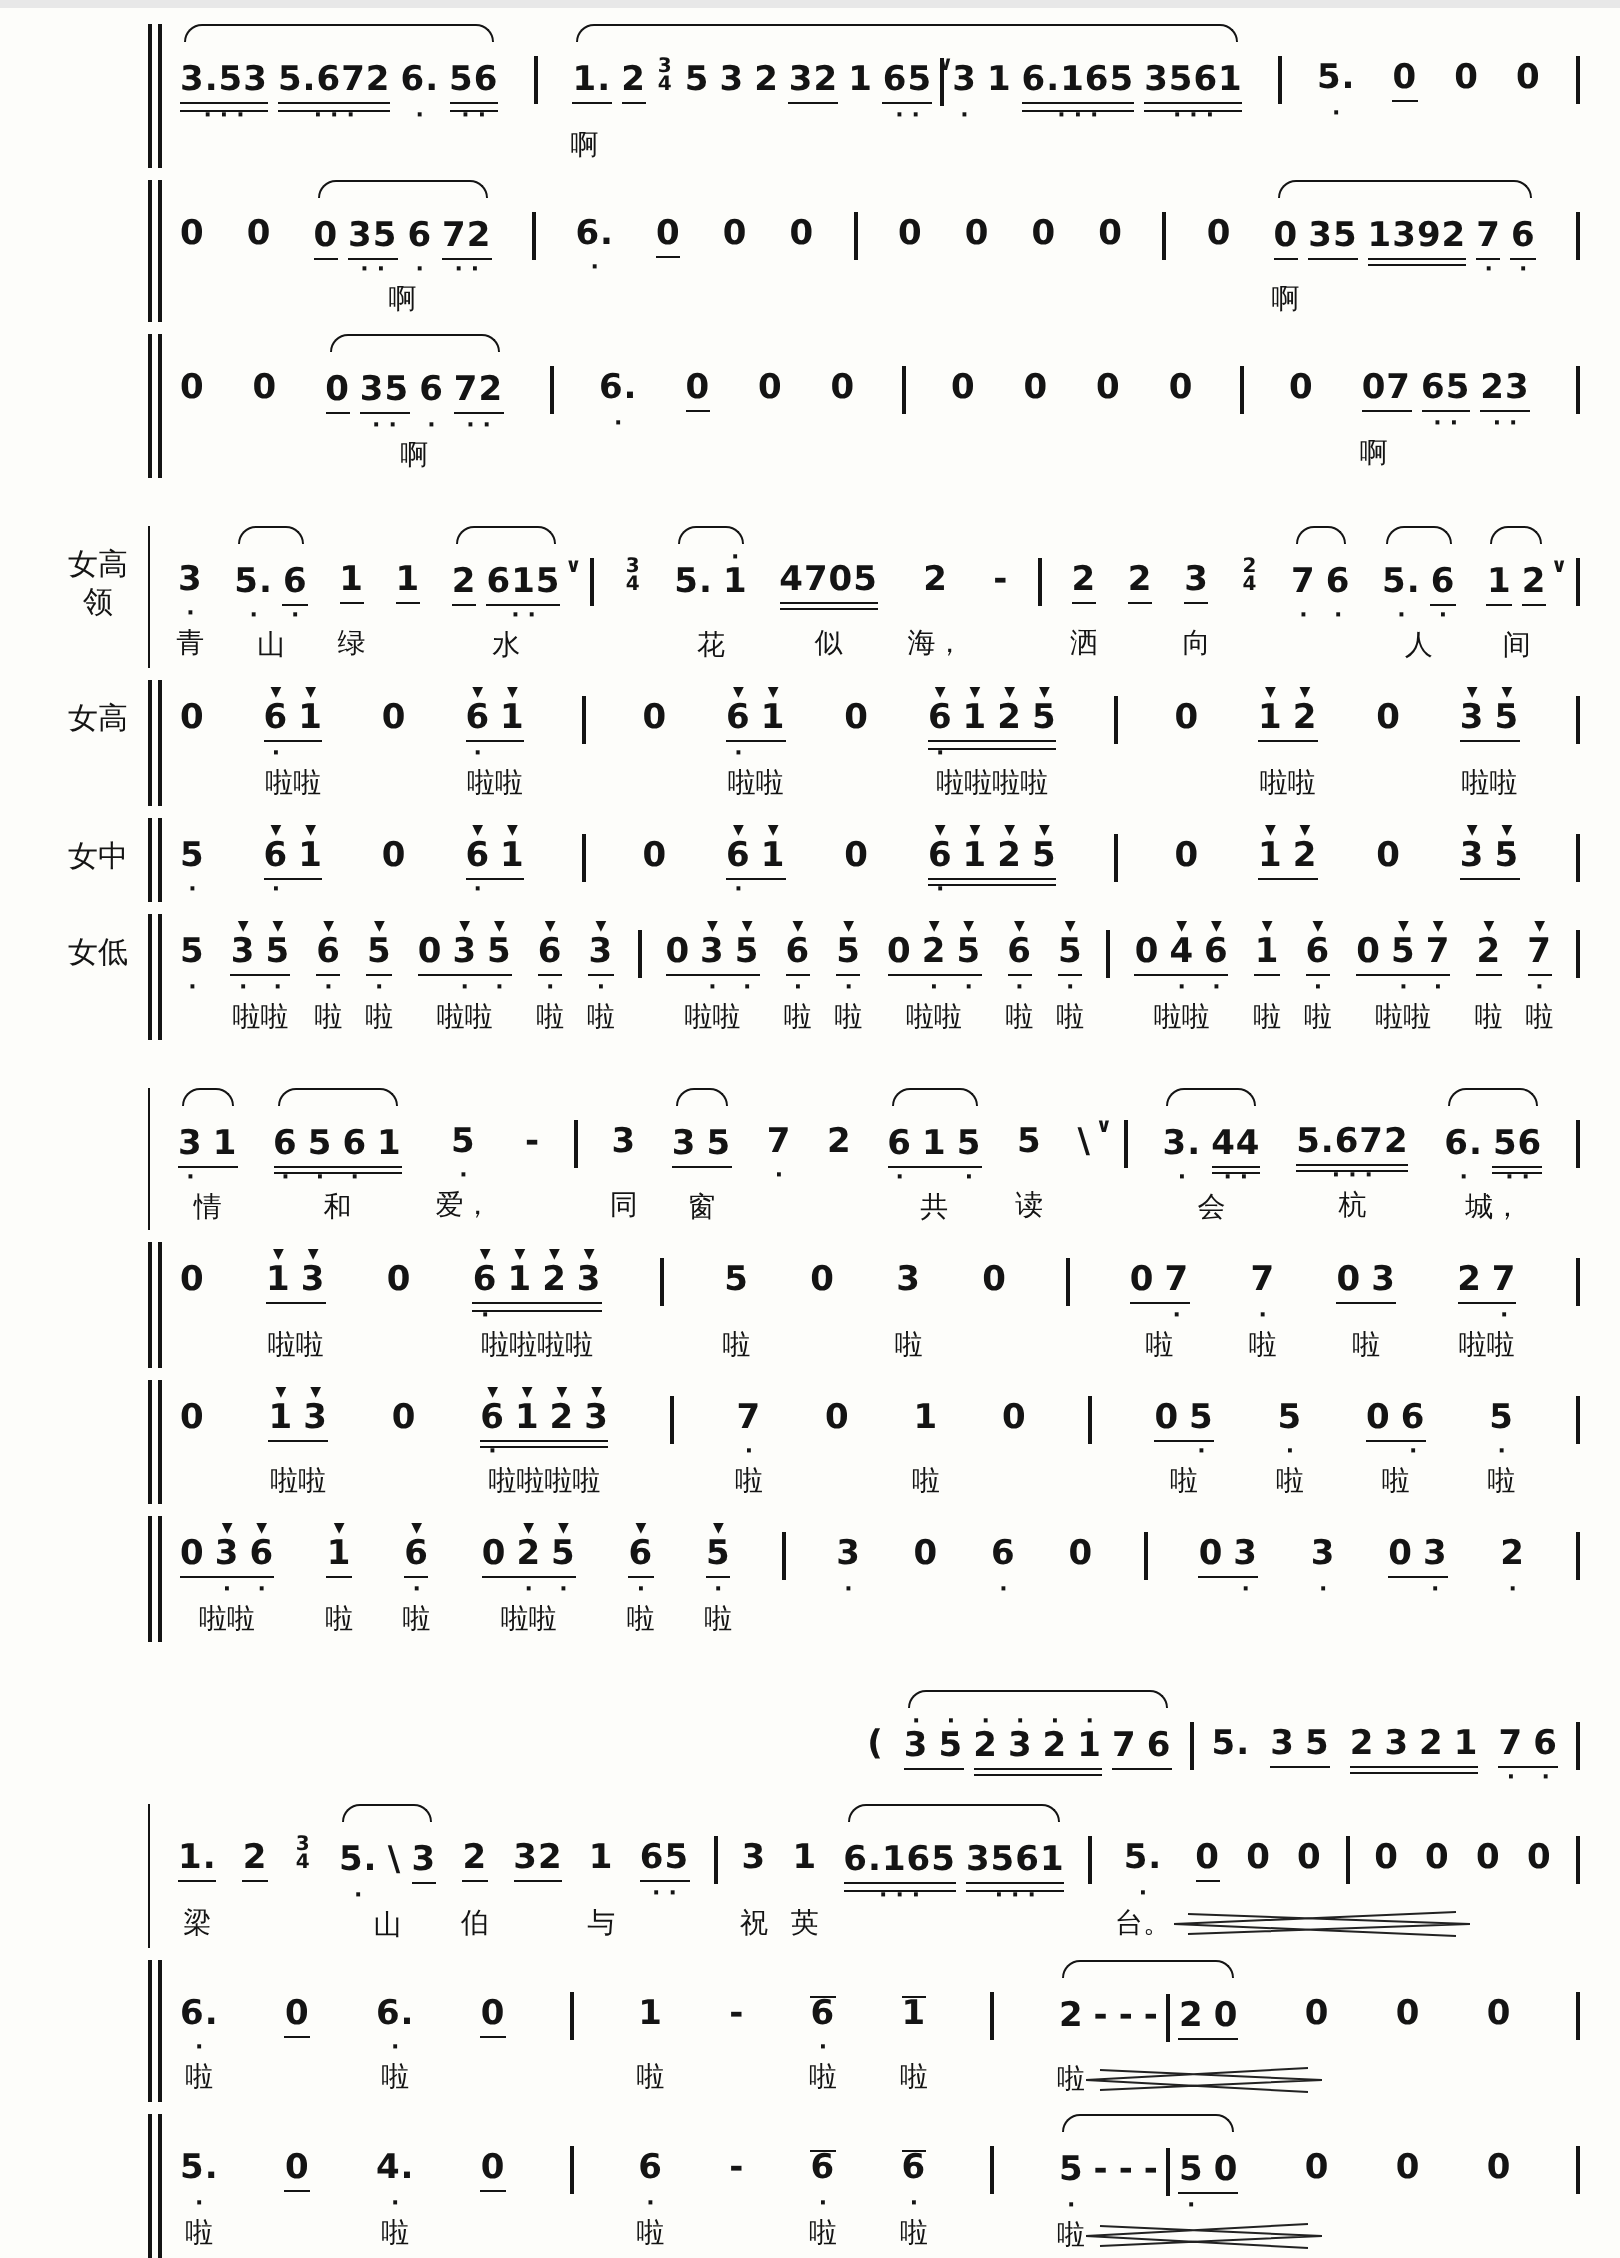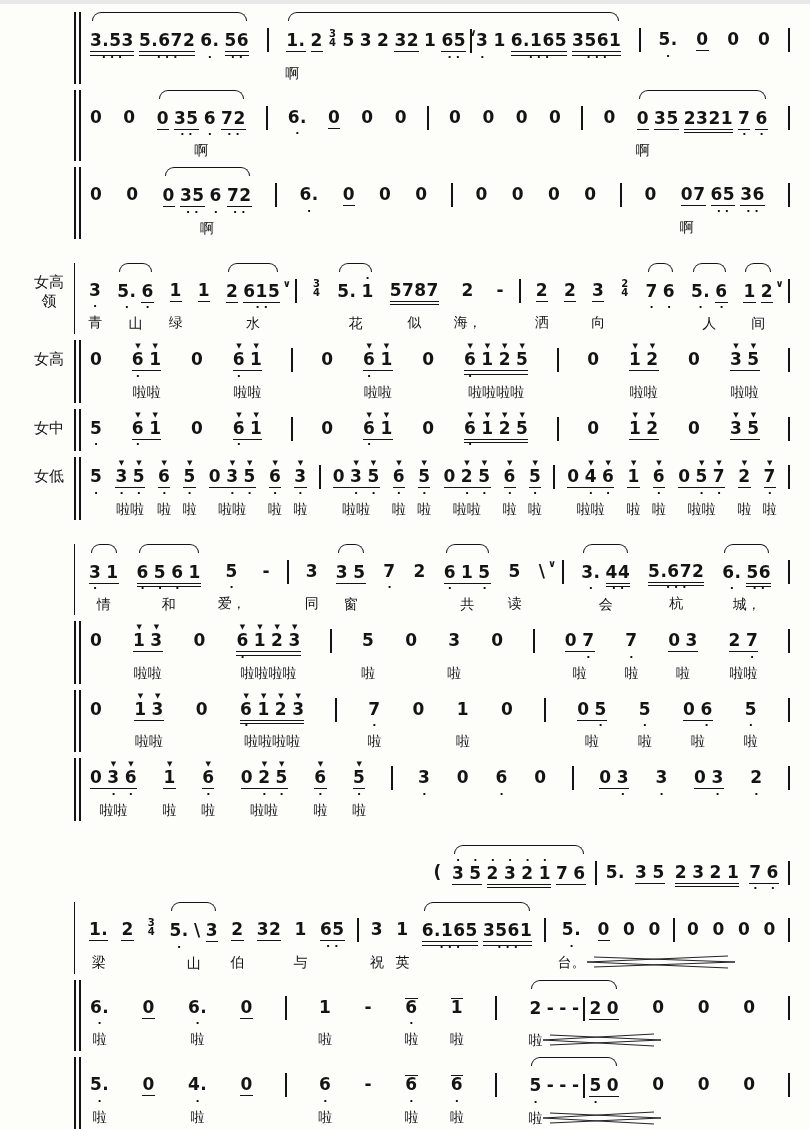--- a/index.html
+++ b/index.html
@@ -398,21 +398,21 @@
                     <span class="ul" style="top: 30px;"></span>
                   </span>
                   <span class="tok">
                     <span class="r-acc"></span>
                     <span class="r-txt">35</span>
                     <span class="r-db"></span>
                     <span class="ul" style="top: 30px;"></span>
                   </span>
                   <span class="tok">
                     <span class="r-acc"></span>
-                    <span class="r-txt">2321</span>
+                    <span class="r-txt">1392</span>
                     <span class="r-db"></span>
                     <span class="ul" style="top: 30px;"></span>
                     <span class="ul" style="top: 33.5px;"></span>
                   </span>
                   <span class="tok">
                     <span class="r-acc"></span>
                     <span class="r-txt">7</span>
                     <span class="r-db">
                       <i>·</i>
                     </span>
@@ -595,21 +595,21 @@
                     <span class="r-acc"></span>
                     <span class="r-txt">65</span>
                     <span class="r-db">
                       <i>·</i>
                       <i>·</i>
                     </span>
                     <span class="ul" style="top: 30px;"></span>
                   </span>
                   <span class="tok">
                     <span class="r-acc"></span>
-                    <span class="r-txt">36</span>
+                    <span class="r-txt">23</span>
                     <span class="r-db">
                       <i>·</i>
                       <i>·</i>
                     </span>
                     <span class="ul" style="top: 30px;"></span>
                   </span>
                 </span>
               </span>
               <span class="lyr lstart">啊</span>
             </span>
@@ -730,21 +730,21 @@
                     <span class="r-db"></span>
                   </span>
                 </span>
               </span>
               <span class="lyr">花</span>
             </span>
             <span class="cell">
               <span class="pad"></span>
               <span class="tok">
                 <span class="r-acc"></span>
-                <span class="r-txt">5787</span>
+                <span class="r-txt">4705</span>
                 <span class="r-db"></span>
                 <span class="ul" style="top: 30px;"></span>
                 <span class="ul" style="top: 33.5px;"></span>
               </span>
               <span class="lyr">似</span>
             </span>
             <span class="cell">
               <span class="pad"></span>
               <span class="tok">
                 <span class="r-acc"></span>

